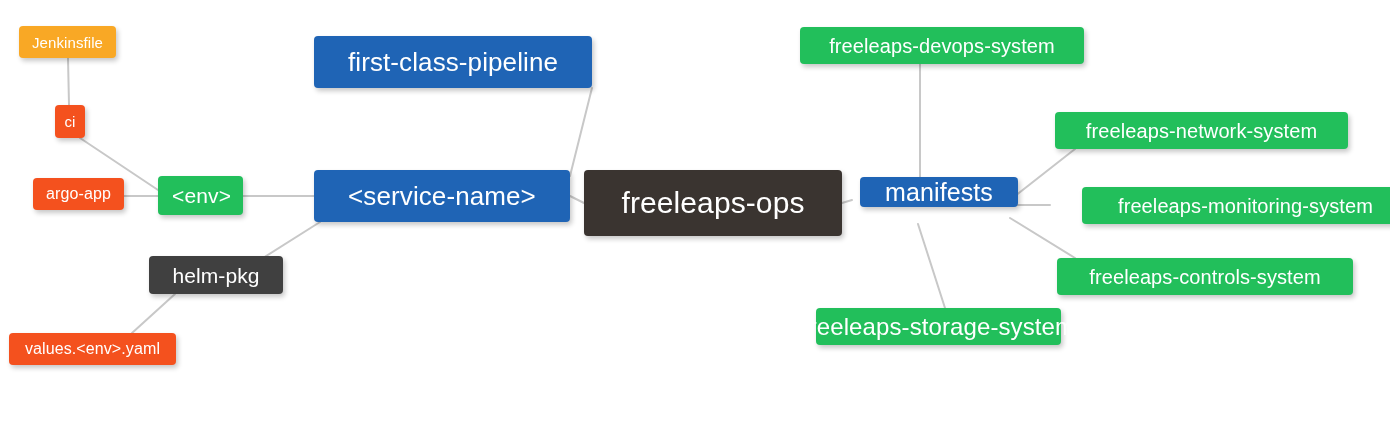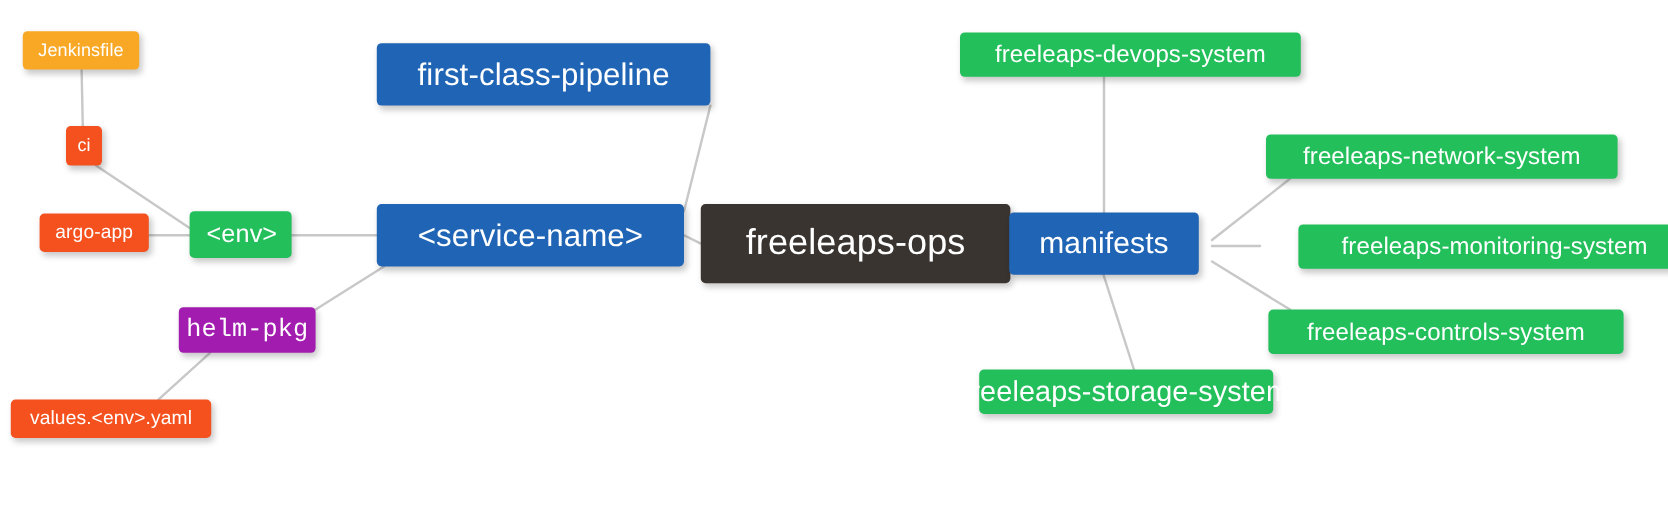--- a/index.html
+++ b/index.html
@@ -66,27 +66,27 @@
   <div id="node-layer">
       <div class="node" style="left: 584px; top: 170px; width: 258px; height: 66px; background: rgb(58, 52, 48); font-size: 30px;">
         <span class="node-label">freeleaps-ops</span>
       </div>
       <div class="node" style="left: 314px; top: 170px; width: 256px; height: 52px; background: rgb(31, 100, 181); font-size: 26px; justify-content: center;">
         <span class="node-label">&lt;service-name&gt;</span>
       </div>
       <div class="node" style="left: 314px; top: 36px; width: 278px; height: 52px; background: rgb(31, 100, 181); font-size: 26px;">
         <span class="node-label">first-class-pipeline</span>
       </div>
-      <div class="node" style="left: 841px; top: 177px; width: 158px; height: 52px; background: rgb(31, 100, 181); font-size: 25px;">
+      <div class="node" style="left: 860px; top: 177px; width: 158px; height: 30px; background: rgb(31, 100, 181); font-size: 25px;">
         <span class="node-label">manifests</span>
       </div>
       <div class="node" style="left: 158px; top: 176px; width: 85px; height: 39px; background: rgb(34, 191, 91); font-size: 21px; justify-content: flex-end;">
         <span class="node-label">&lt;env&gt;</span>
       </div>
-      <div class="node" style="left: 149px; top: 256px; width: 114px; height: 38px; background: #a21caf; font-size: 21px; font-family: Liberation Mono, monospace;">
+      <div class="node" style="left: 149px; top: 256px; width: 134px; height: 38px; background: #404040; font-size: 21px;">
         <span class="node-label">helm-pkg</span>
       </div>
       <div class="node" style="left: 19px; top: 26px; width: 97px; height: 32px; background: rgb(249, 168, 37); font-size: 15px; align-items: center;">
         <span class="node-label">Jenkinsfile</span>
       </div>
       <div class="node" style="left: 55px; top: 105px; width: 30px; height: 33px; background: rgb(244, 81, 30); font-size: 15px;">
         <span class="node-label">ci</span>
       </div>
       <div class="node" style="left: 33px; top: 178px; width: 91px; height: 32px; background: rgb(244, 81, 30); font-size: 16px;">
         <span class="node-label">argo-app</span>

